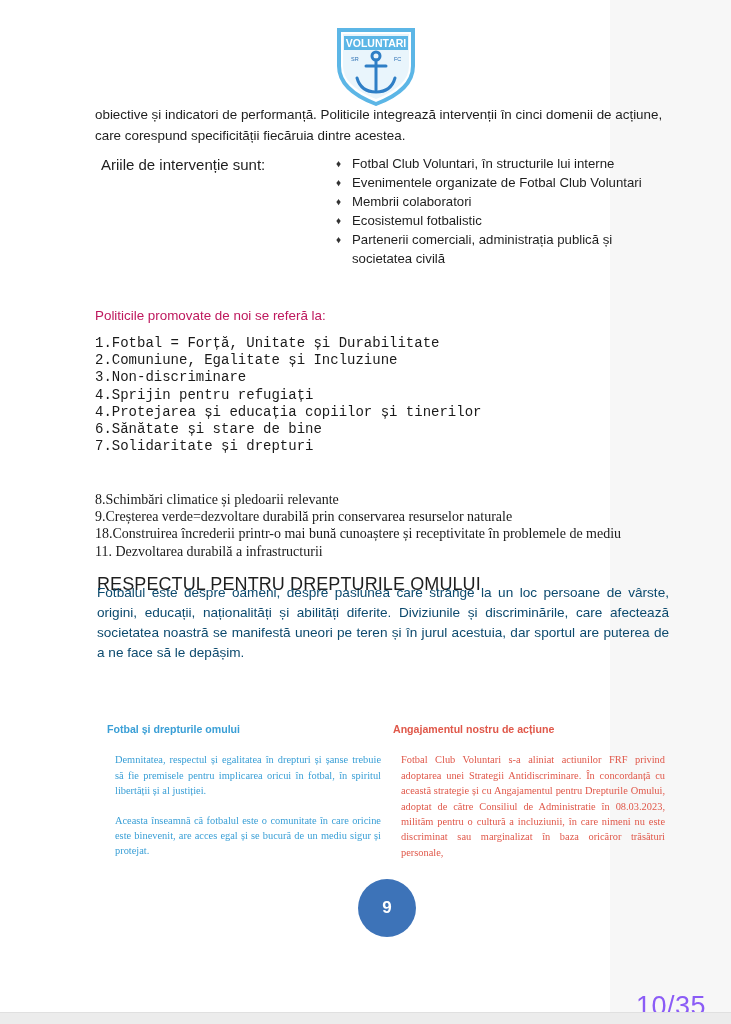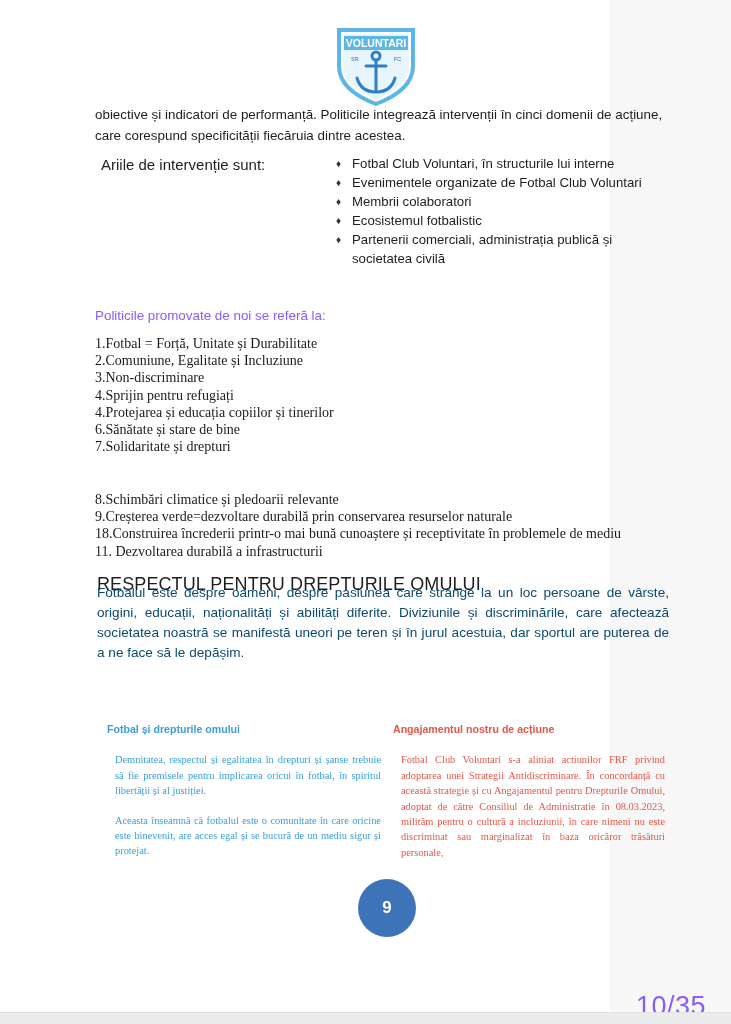--- a/index.html
+++ b/index.html
@@ -26,28 +26,28 @@
     position: absolute; left: 336px; top: 154px; width: 330px;
     margin: 0; padding: 0; list-style: none;
     font-size: 13.2px; line-height: 19px; color: #1e1e1e;
   }
   .areas-list li { position: relative; padding-left: 16px; }
   .areas-list li .bullet {
     position: absolute; left: 0; top: 0; font-size: 10px; line-height: 19px; color: #333;
   }
   .policies-title {
     position: absolute; left: 95px; top: 308px;
-    font-size: 13.4px; color: #8b5cf6;
+    font-size: 13.4px; color: #be185d;
   }
   .policy-list {
     position: absolute; left: 95px; width: 580px;
     margin: 0; padding: 0; list-style: none;
     font-family: "Liberation Serif", serif; font-size: 14px; line-height: 17.2px; color: #1a1a1a;
   }
-  .pl-a { top: 335px; }
+  .pl-a { top: 335px; font-family: Liberation Mono, monospace; }
   .pl-b { top: 463px; margin-top: 28px; }
   .section-heading {
     position: absolute; left: 97px; top: 574px;
     font-size: 18px; letter-spacing: 0.1px; color: #1e1e1e;
   }
   .intro {
     position: absolute; left: 97px; top: 583px; width: 572px;
     font-size: 13.6px; line-height: 20px; color: #0c4a6e; text-align: justify;
   }
   .col-left {

